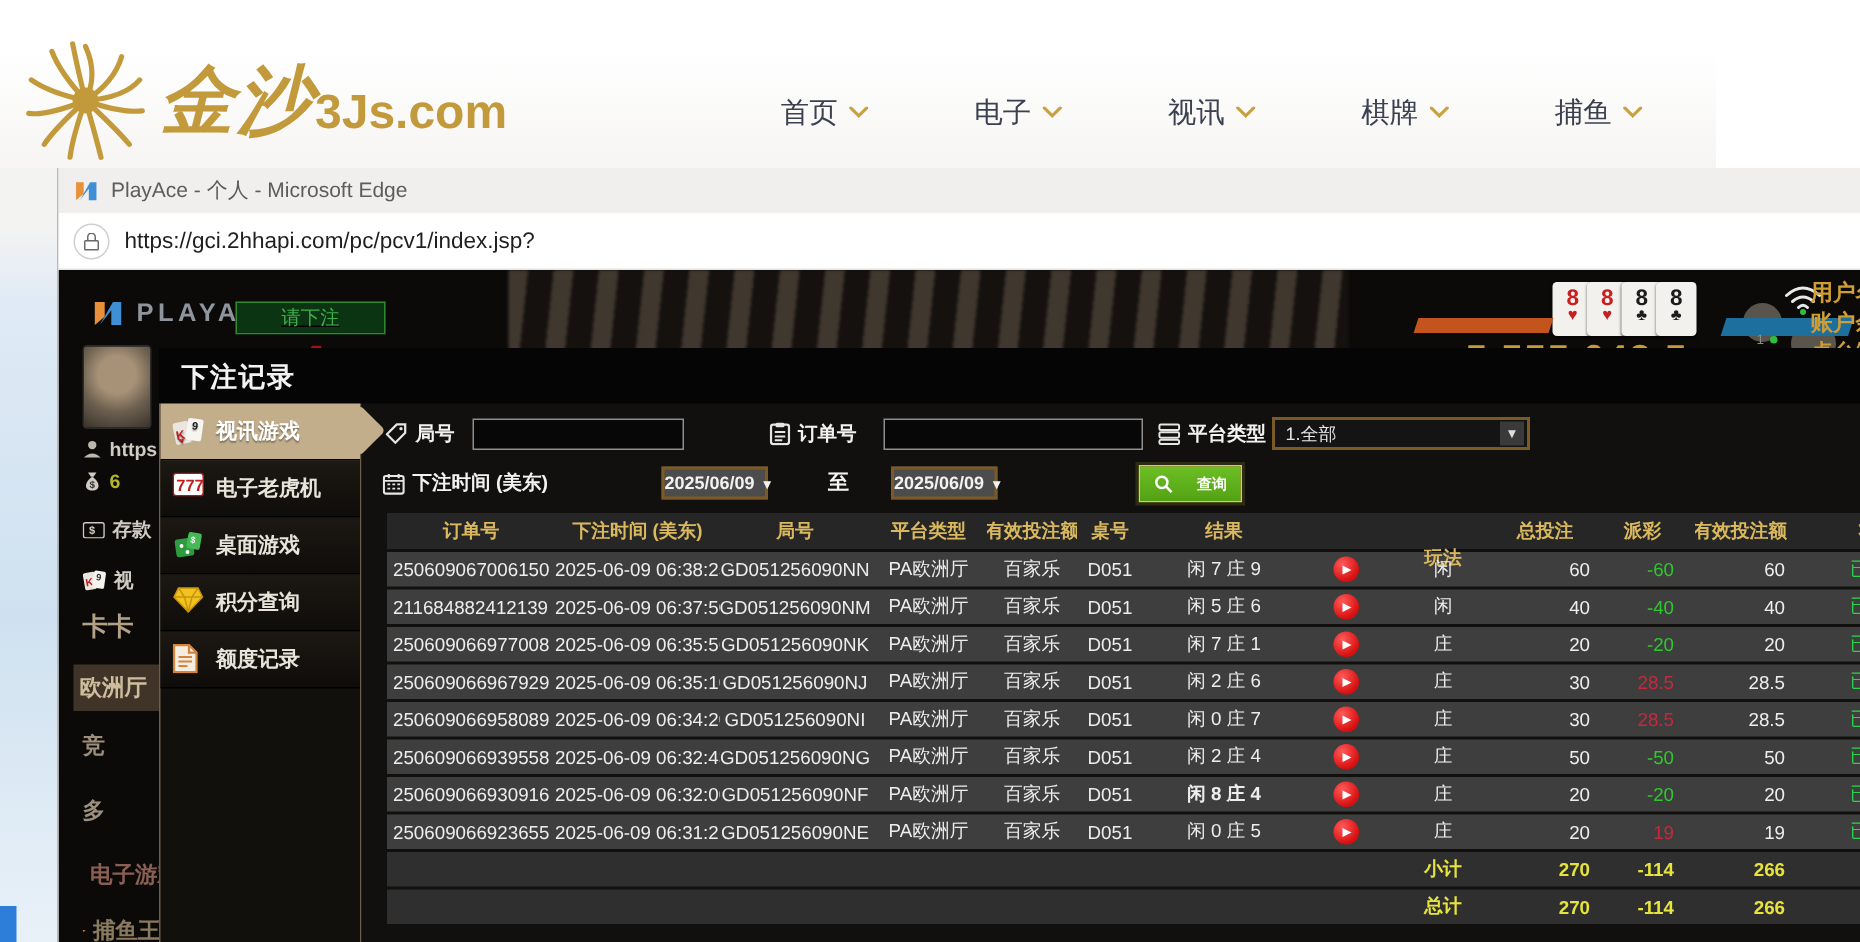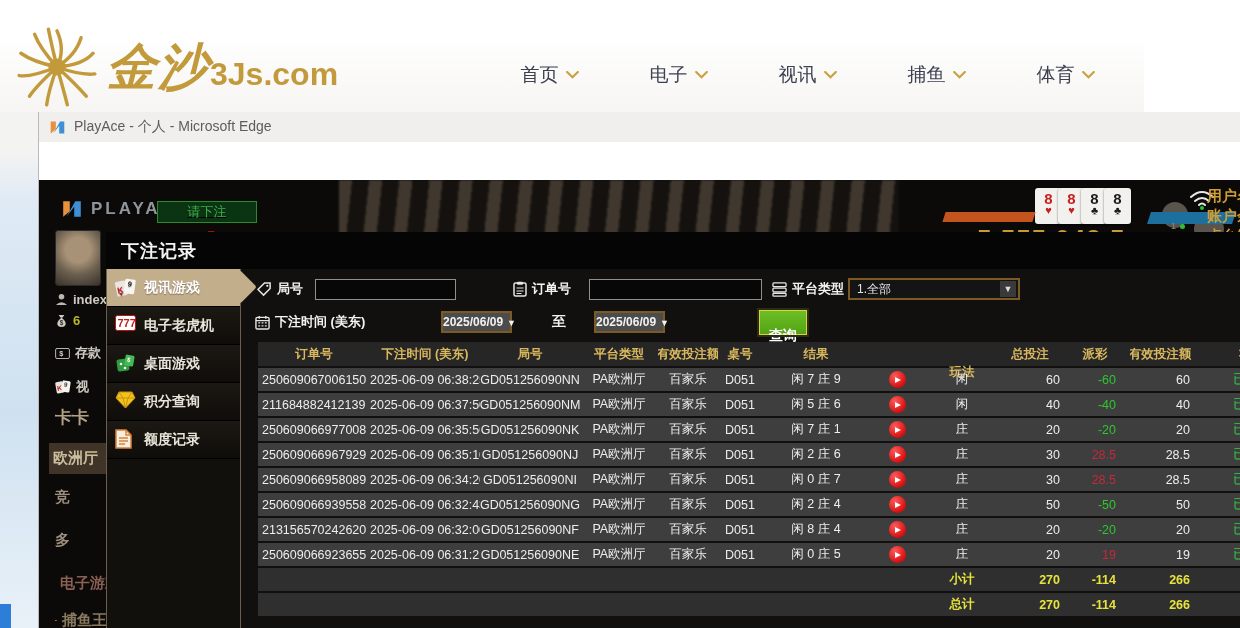--- a/index.html
+++ b/index.html
@@ -88,22 +88,22 @@
   .f-label { color:#f2f2f2; font-size:13px; font-weight:bold; display:flex; align-items:center; gap:5px; position:absolute; }
   .f-input { position:absolute; height:21px; background:#070707; border:1px solid #8f8f8f; color:#ddd; font-size:12px; padding:0 4px; }
   .date-box { position:absolute; height:22px; background:#4c4c4c; border:2px solid #7c5a26; color:#f2f2f2;
     font-size:12px; font-weight:bold; text-align:center; line-height:18px; cursor:pointer; }
   .date-box .dn { margin-right:4px; }
   .sel-box { position:absolute; height:22px; background:#141414; border:2px solid #7c5a26; color:#e5e5e5;
     font-size:12px; line-height:18px; padding-left:7px; cursor:pointer; }
   .sel-arrow { position:absolute; right:2px; top:1px; bottom:1px; width:16px; background:#3a3a3a; color:#ddd;
     font-size:9px; display:flex; align-items:center; justify-content:center; }
   .search-btn { position:absolute; height:25px; padding:0 9px; background:linear-gradient(#6cbf25,#53a214);
-    border:1px solid #d9d43a; outline:2px solid #2c2c14; color:#fff; font-size:14px; font-weight:bold;
-    display:flex; align-items:center; gap:16px; cursor:pointer;flex-direction:column; }
+    border:1px solid #d9d43a; outline:2px solid #2c2c14; color:#fff; font-size:10px; font-weight:bold;
+    display:flex; align-items:center; gap:16px; cursor:pointer; }
 
   
   .btable { position:absolute; left:17px; top:73px; width:1070px; }
   .t-row { display:flex; height:23px; margin-bottom:2px; background:#3e3e3e; align-items:center; }
   .t-row.head { background:#262626; height:24px; }
   .t-cell { font-size:12.5px; color:#ededed; overflow:hidden; white-space:nowrap; height:100%; display:flex; align-items:center; }
   .t-row.head .t-cell { color:#d9b85e; font-weight:bold; justify-content:center; }
   .al-l { justify-content:flex-start; padding-left:4px; }
   .al-c { justify-content:center; }
   .al-r { justify-content:flex-end; padding-right:14px; }
@@ -156,45 +156,52 @@
           <path d="M1 1 L7 7 L13 1" fill="none" stroke="#c9a23f" stroke-width="2.4" stroke-linecap="round"></path>
         </svg>
       </div>
       <div class="nav-item">
         <span>视讯</span>
         <svg class="nav-chevron" viewBox="0 0 14 9">
           <path d="M1 1 L7 7 L13 1" fill="none" stroke="#c9a23f" stroke-width="2.4" stroke-linecap="round"></path>
         </svg>
       </div>
       <div class="nav-item">
-        <span>捕鱼</span>
+        <span>棋牌</span>
         <svg class="nav-chevron" viewBox="0 0 14 9">
           <path d="M1 1 L7 7 L13 1" fill="none" stroke="#c9a23f" stroke-width="2.4" stroke-linecap="round"></path>
         </svg>
       </div>
       <div class="nav-item">
-        <span>体育</span>
+        <span>捕鱼</span>
         <svg class="nav-chevron" viewBox="0 0 14 9">
           <path d="M1 1 L7 7 L13 1" fill="none" stroke="#c9a23f" stroke-width="2.4" stroke-linecap="round"></path>
         </svg>
       </div>
     </div>
 </div>
 
 <div class="left-strip">
   <div class="blue-box"></div>
 </div>
 
 <div class="browser">
   <div class="titlebar">
     <svg width="17" height="17" viewBox="0 0 20 20">
       <path d="M2 17 L2 3 L8 3 L8 12 Z" fill="#e8903a"></path>
       <path d="M5 17 L13 3 L18 3 L18 17 L12 17 L12 8 Z" fill="#3f8fd4"></path>
     </svg>
     <span>PlayAce - 个人 - Microsoft Edge</span>
+  </div>
+  <div class="urlbar">
+    <span class="lock-badge">
+      <span class="lock-shackle"></span>
+        <span class="lock-body"></span>
+    </span>
+    <span class="url-text">https://gci.2hhapi.com/pc/pcv1/index.jsp?</span>
   </div>
 
   <div class="page">
     <div class="slats"></div>
     <div class="bg-circles">
       <span style="left:8px; top:2px; width:26px; height:26px;"></span>
       <span style="left:40px; top:14px; width:30px; height:30px;"></span>
     </div>
 
     <div class="pa-logo">
@@ -250,21 +257,21 @@
         <div>桌台编</div>
       </div>
 
     <div class="user-col">
       <div class="avatar"></div>
       <div class="u-row">
         <svg width="13" height="13" viewBox="0 0 14 14">
             <circle cx="7" cy="4" r="3" fill="#bdb8af"></circle>
             <path d="M1 13 Q7 7 13 13 Z" fill="#bdb8af"></path>
           </svg>
-        <span>index</span>
+        <span>https</span>
       </div>
       <div class="u-row">
         <svg width="13" height="14" viewBox="0 0 14 15">
             <path d="M4 1 h6 l-2 3 h-2 Z" fill="#cfcac2"></path>
             <path d="M7 4 C1 8 1 14 7 14 C13 14 13 8 7 4 Z" fill="#cfcac2"></path>
             <text x="5" y="12" font-size="7" fill="#333">$</text>
           </svg>
         <span class="u-balance">6</span>
       </div>
       <div class="u-row" style="margin-top:16px;">
@@ -524,27 +531,27 @@
                 <div class="t-cell al-c" style="width: 54px; flex: 0 0 54px;">
                   <span class="play-btn"></span>
                 </div>
                 <div class="t-cell al-c" style="width: 76px; flex: 0 0 76px;">庄</div>
                 <div class="t-cell al-r" style="width: 74px; flex: 0 0 74px;">50</div>
                 <div class="t-cell al-r pay-neg" style="width: 56px; flex: 0 0 56px; text-align: right;">-50</div>
                 <div class="t-cell al-r" style="width: 74px; flex: 0 0 74px;">50</div>
                 <div class="t-cell al-c status-txt" style="width: 96px; flex: 0 0 96px;">已派彩</div>
               </div>
               <div class="t-row">
-                <div class="t-cell al-l" style="width: 108px; flex: 0 0 108px;">213156570242620</div>
+                <div class="t-cell al-l" style="width: 108px; flex: 0 0 108px;">250609066930916</div>
                 <div class="t-cell al-l" style="width: 114px; flex: 0 0 114px;">2025-06-09 06:32:00</div>
                 <div class="t-cell al-c" style="width: 100px; flex: 0 0 100px;">GD051256090NF</div>
                 <div class="t-cell al-c" style="width: 78px; flex: 0 0 78px;">PA欧洲厅</div>
                 <div class="t-cell al-c" style="width: 60px; flex: 0 0 60px;">百家乐</div>
                 <div class="t-cell al-c" style="width: 44px; flex: 0 0 44px;">D051</div>
-                <div class="t-cell al-c" style="width: 108px; flex: 0 0 108px;">闲 8 庄 4</div>
+                <div class="t-cell al-c" style="width: 108px; flex: 0 0 108px; font-weight: bold;">闲 8 庄 4</div>
                 <div class="t-cell al-c" style="width: 54px; flex: 0 0 54px;">
                   <span class="play-btn"></span>
                 </div>
                 <div class="t-cell al-c" style="width: 76px; flex: 0 0 76px;">庄</div>
                 <div class="t-cell al-r" style="width: 74px; flex: 0 0 74px;">20</div>
                 <div class="t-cell al-r pay-neg" style="width: 56px; flex: 0 0 56px;">-20</div>
                 <div class="t-cell al-r" style="width: 74px; flex: 0 0 74px;">20</div>
                 <div class="t-cell al-c status-txt" style="width: 96px; flex: 0 0 96px;">已派彩</div>
               </div>
               <div class="t-row">

